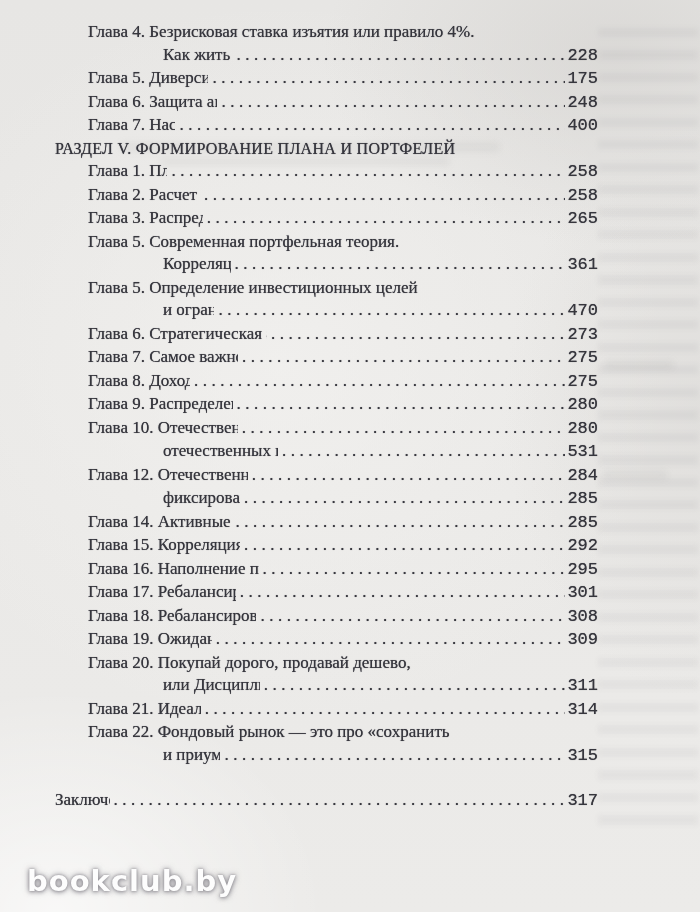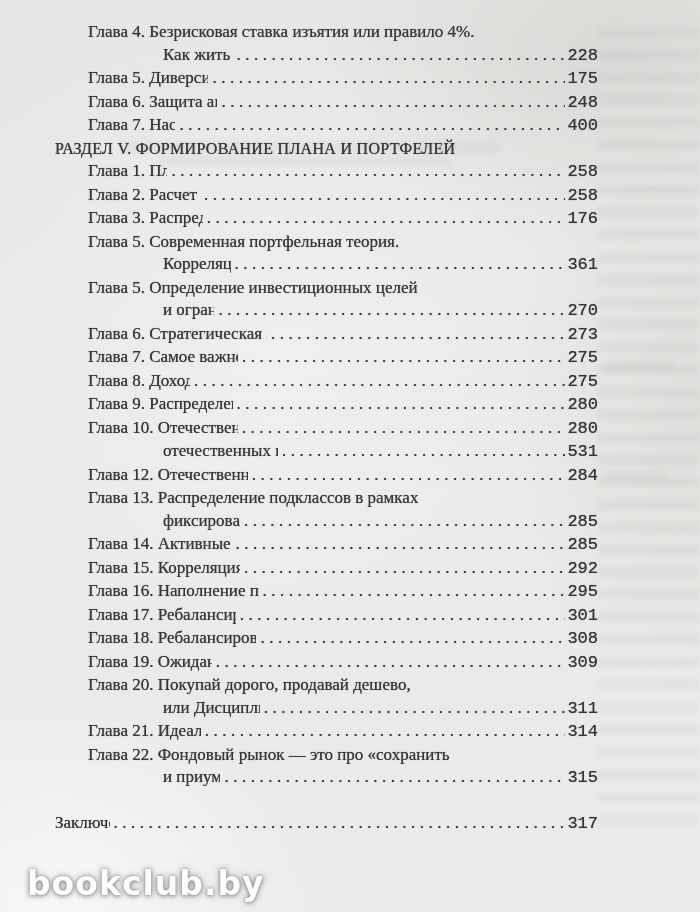--- a/index.html
+++ b/index.html
@@ -82,21 +82,21 @@
   }
   .section-heading:first-child { margin-top: 0; }
   .section { margin: 0; }
   .section.closing { margin-top: 22px; }
   .watermark {
     position: absolute;
     left: 27px;
     top: 864px;
     font-family: "DejaVu Sans", sans-serif;
     font-weight: bold;
-    font-size: 33px;
+    font-size: 29px;
     letter-spacing: 1px;
     color: #fdfdfd;
     text-shadow:
       0 0 2px rgba(150,148,152,0.9),
       0 0 6px rgba(140,138,145,0.8),
       0 1px 4px rgba(130,128,135,0.7);
   }
 </style>
 </head>
 <body>
@@ -154,37 +154,37 @@
           <div class="line row indent-first">
     <span class="t">Глава 2. Расчет и оценка целей</span>
     <span class="leader"></span>
     <span class="pg">258</span>
   </div>
         </div>
         <div class="entry">
           <div class="line row indent-first">
     <span class="t">Глава 3. Распределение активов</span>
     <span class="leader"></span>
-    <span class="pg">176</span>
+    <span class="pg">265</span>
   </div>
         </div>
         <div class="entry">
           <div class="line indent-first">Глава 5. Современная портфельная теория.</div>
           <div class="line row indent-cont">
     <span class="t">Корреляция активов</span>
     <span class="leader"></span>
     <span class="pg">361</span>
   </div>
         </div>
         <div class="entry">
           <div class="line indent-first">Глава 5. Определение инвестиционных целей</div>
           <div class="line row indent-cont">
     <span class="t">и ограничений</span>
     <span class="leader"></span>
-    <span class="pg">270</span>
+    <span class="pg">470</span>
   </div>
         </div>
         <div class="entry">
           <div class="line row indent-first">
     <span class="t">Глава 6. Стратегическая аллокация (распределение активов)</span>
     <span class="leader"></span>
     <span class="pg">273</span>
   </div>
         </div>
         <div class="entry">
@@ -223,21 +223,20 @@
   </div>
         </div>
         <div class="entry">
           <div class="line row indent-first">
     <span class="t">Глава 12. Отечественные и зарубежные облигации</span>
     <span class="leader"></span>
     <span class="pg">284</span>
   </div>
         </div>
         <div class="entry">
-          <div class="line indent-first">Глава 13. Распределение подклассов в рамках</div>
           <div class="line row indent-cont">
     <span class="t">фиксированного дохода</span>
     <span class="leader"></span>
     <span class="pg">285</span>
   </div>
         </div>
         <div class="entry">
           <div class="line row indent-first">
     <span class="t">Глава 14. Активные и пассивные стратегии</span>
     <span class="leader"></span>

